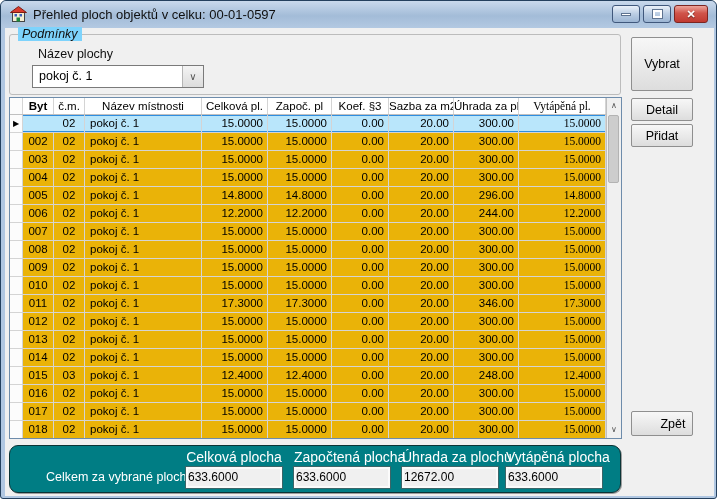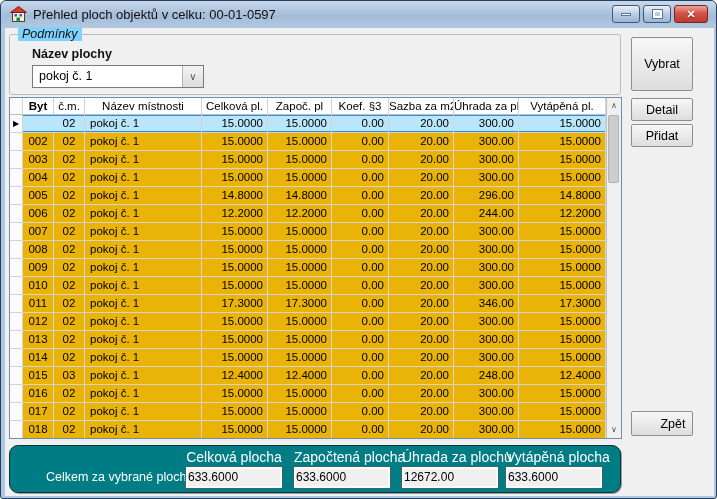--- a/index.html
+++ b/index.html
@@ -36,21 +36,21 @@
   }
   .glyph-min { position:absolute; left:8px; top:7px; width:10px; height:3px; background:#fff; border:1px solid #5e7390; }
   .glyph-restore { position:absolute; left:9px; top:4px; width:9px; height:8px; border:2px solid #fff; outline:1px solid #5e7390; }
 
   
   .client { position:absolute; left:4px; top:27px; width:709px; height:468px; background:#f0f0f0; }
 
   
   .groupbox { position:absolute; left:4px; top:6px; width:612px; height:61px; border:1px solid #bcbcbc; border-radius:3px; }
   .legend { position:absolute; left:8px; top:-8px; background:#7dd3fc; padding:0 4px; font-style:italic; font-size:12.5px; color:#111; }
-  .name-label { position:absolute; left:22px; top:12px; font-size:12.5px; color:#111;font-weight:bold; }
+  .name-label { position:absolute; left:28px; top:12px; font-size:12.5px; color:#111; }
   .combo { position:absolute; left:22px; top:30px; width:172px; height:23px; background:#fff; border:1px solid #7a7a7a; display:flex; }
   .combo-value { flex:1; font-size:12.5px; padding:3px 0 0 6px; color:#000; white-space:nowrap; overflow:hidden; }
   .combo-btn { width:21px; border-left:1px solid #b5b5b5; background:linear-gradient(#f4f4f4,#dcdcdc); text-align:center; color:#555; font-size:10px; line-height:21px; }
 
   
   .btn {
     position:absolute; left:626px; width:62px;
     border:1px solid #8f8f8f; border-radius:2px;
     background:linear-gradient(#f7f7f7,#e9e9e9 55%,#dddddd);
     font-size:12.5px; color:#000;
@@ -63,21 +63,21 @@
 
   
   .grid { position:absolute; left:4px; top:69px; width:613px; height:342px; border:1px solid #6e8cab; background:#fff; }
   .g-inner { position:absolute; left:0; top:0; right:15px; bottom:0; overflow:hidden; }
   .g-header { display:flex; height:17px; border-bottom:1px solid #c0c0c0; background:#fff; }
   .g-row { display:flex; height:18px; border-bottom:1px solid #d4d4d4; background:#eab308; }
   .g-cell { border-right:1px solid #d4d4d4; font-size:11.5px; line-height:17px; white-space:nowrap; overflow:hidden; color:#000; }
   .g-header .g-cell { text-align:center; line-height:16px; }
   .bold { font-weight:bold; }
   .w-gut{width:13px;} .w-byt{width:31px;} .w-cm{width:31px;} .w-name{width:117px;}
-  .w-c4{width:66px;} .w-c5{width:64px;} .w-c6{width:57px;} .w-c7{width:65px;} .w-c8{width:65px;} .w-c9{width:87px;}
+  .w-c4{width:66px;} .w-c5{width:64px;} .w-c6{width:57px;} .w-c7{width:65px;} .w-c8{width:65px;} .w-c9{width:87px;font-family:Liberation Serif, serif;}
   .al-c { text-align:center; }
   .al-l { padding-left:5px; text-align:left; }
   .num  { text-align:right; padding-right:4px; }
   .gutter { background:#fcfcfc; text-align:center; font-size:8px; line-height:18px; color:#000; }
   .g-row.selected { background:#b9e6fb; box-shadow:inset 0 0 0 1px #2f8ee0; }
   .g-row.selected .cell-byt { background:#7f1d1d; color:#fff;margin-top:40px; }
   .g-row.selected .gutter { background:#fcfcfc; }
 
   
   .g-scroll { position:absolute; top:0; right:0; bottom:0; width:15px; border-left:1px solid #c0c0c0; background:#f0f0f0; }

